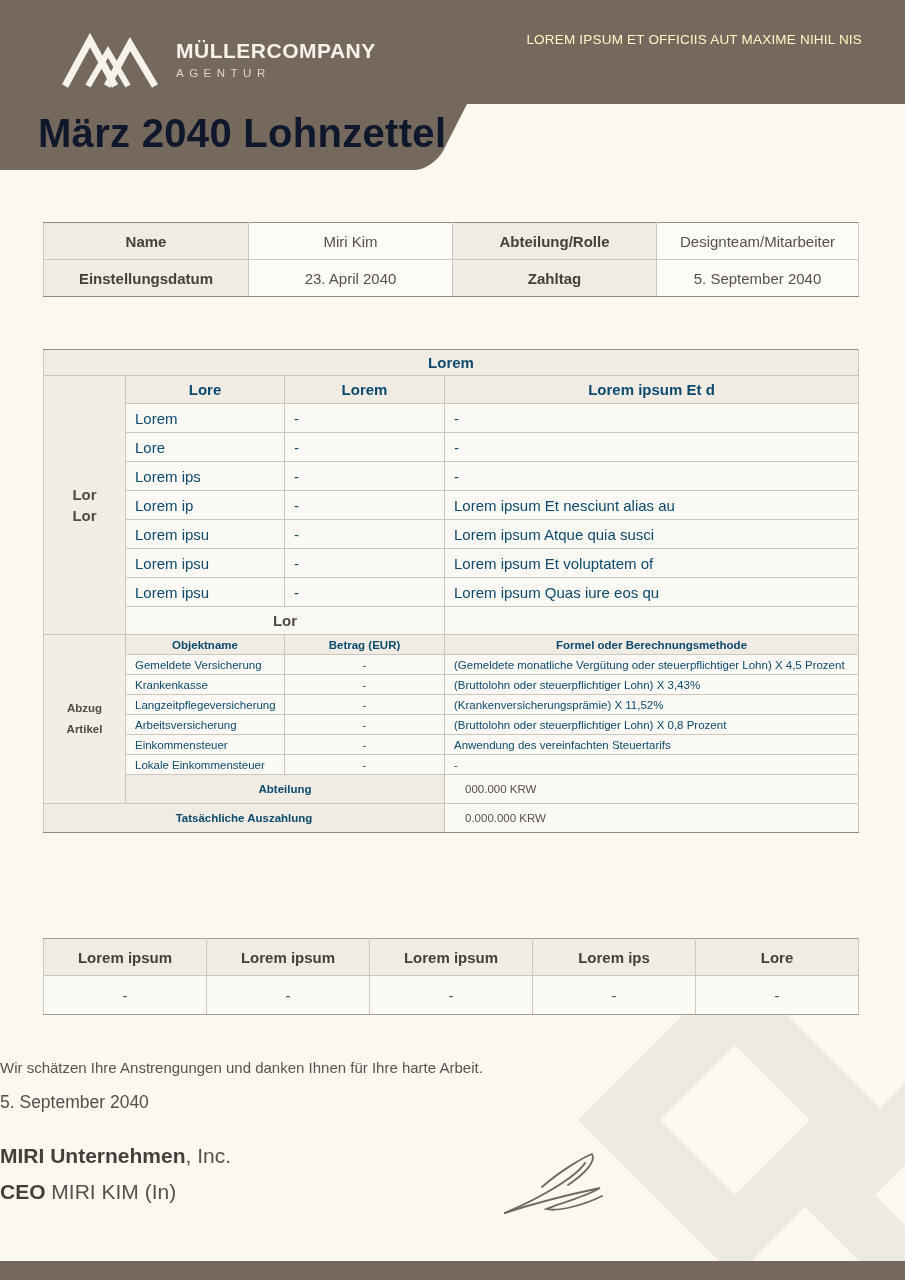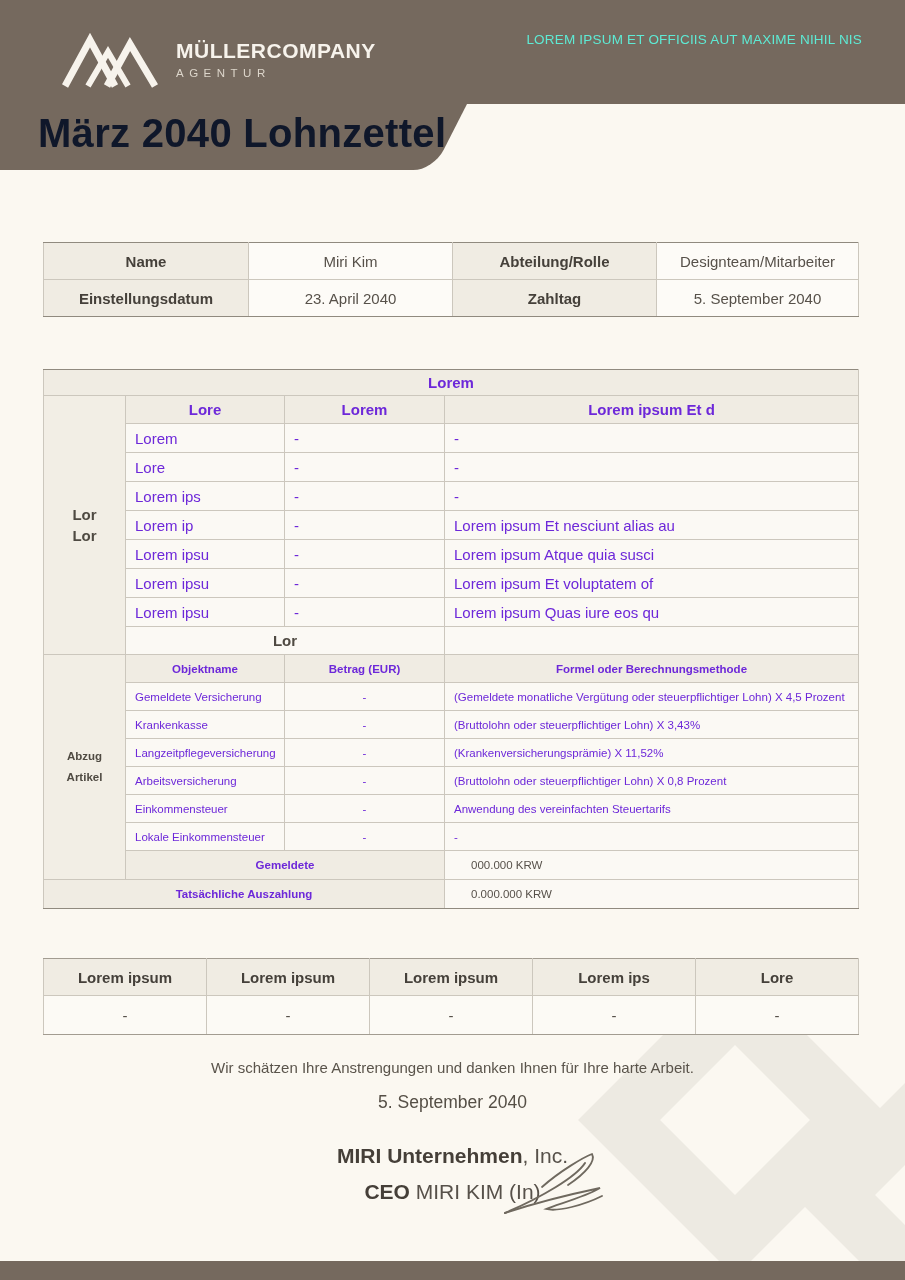--- a/index.html
+++ b/index.html
@@ -9,61 +9,61 @@
     background:#fbf8f1; overflow:hidden;
     font-family:"Liberation Sans", sans-serif;
     color:#474139;
   }
   
   .top-bar { position:absolute; left:0; top:0; width:905px; height:104px; background:#75695e; z-index:3; }
   .logo-wrap { position:absolute; left:62px; top:30px; display:flex; align-items:center; gap:16px; }
   .logo-icon svg { display:block; }
   .logo-text .company { color:#f7f3ec; font-size:21px; font-weight:bold; letter-spacing:0.5px;text-align:center; }
   .logo-text .agentur { color:#ddd6cb; font-size:11.5px; letter-spacing:5.5px; margin-top:4px; }
-  .addr { position:absolute; right:43px; top:28px; text-align:right; color:#5eead4; font-size:13.5px; line-height:23px; letter-spacing:0.2px; }
+  .addr { position:absolute; right:43px; top:28px; text-align:right; color:#fef9c3; font-size:13.5px; line-height:23px; letter-spacing:0.2px; }
   
   .banner-skew {
     position:absolute; left:-34px; top:104px; width:501px; height:66px;
     background:#75695e; transform:skewX(-27deg); transform-origin:0 0;
     border-bottom-right-radius:20px; z-index:2;
   }
   .page-title { position:absolute; left:38px; top:111px; z-index:4; color:#0f172a; font-size:40px; font-weight:bold; letter-spacing:0.3px; }
   
-  table { border-collapse:collapse; table-layout:fixed;margin-top:20px; }
+  table { border-collapse:collapse; table-layout:fixed; }
   td { border:1px solid #ccc7bd; vertical-align:middle; overflow:hidden; white-space:nowrap; }
   .hd { background:#f0ece3; font-weight:bold; color:#45403a; text-align:center; }
   .val { background:#fdfbf7; color:#57514a; text-align:center; }
   
   .info-table { position:absolute; left:43px; top:222px; width:815px; z-index:1; font-size:15px; }
   .info-table td { height:37px; }
   .info-table tr:first-child td { border-top:1px solid #908a7f; }
   .info-table tr:last-child td { border-bottom:1px solid #908a7f; }
   
   .main-table { position:absolute; left:43px; top:349px; width:815px; z-index:1; font-size:15px; }
-  .main-table td { background:#fbf9f4; color:#6d28d9; text-align:left; padding:0 9px; }
+  .main-table td { background:#fbf9f4; color:#0c4a6e; text-align:left; padding:0 9px; }
   .main-table .hd { background:#f0ece3; text-align:center; padding:0 4px; }
   .main-table .side { background:#f2eee5; text-align:center; font-weight:bold; color:#4f4a42; padding:0; }
   .t-title td { height:26px; border-top:1px solid #908a7f; }
   .t-sub td { height:28px; }
   .s1row td { height:29px; }
   .t-lor td { height:28px; }
   .t-lor .lor-span { text-align:center; font-weight:bold; color:#4f4a42; }
   .sec2 { font-size:11.5px; }
-  .sec2 td { height:28px; }
+  .sec2 td { height:20px; }
   .t-total td { height:29px; }
   .t-total .hd, .t-payout .hd { font-size:11.5px; }
-  .t-total .val2, .t-payout .val2 { font-size:11.5px; text-align:left; padding:0 26px; background:#fbf9f4; color:#57514a; }
+  .t-total .val2, .t-payout .val2 { font-size:11.5px; text-align:left; padding:0 20px; background:#fbf9f4; color:#57514a; }
   .t-payout td { height:29px; border-top:1px solid #908a7f; border-bottom:1px solid #908a7f; }
   .side-label div { line-height:21px; }
   
   .sum-table { position:absolute; left:43px; top:938px; width:815px; z-index:1; font-size:15px; }
   .sum-table .hd { height:37px; border-top:1px solid #a29c91; }
   .sum-table .val { height:39px; background:#fcfaf5; border-bottom:1px solid #a29c91; }
   
-  .foot { position:absolute; left:0; width:905px; text-align:center; z-index:1; }
+  .foot { position:absolute; left:0; width:905px; text-align:left; z-index:1; }
   .thanks { top:1059px; font-size:15px; color:#5a544b; }
   .paydate { top:1092px; font-size:17.5px; color:#554f46; }
   .company-line { top:1144px; font-size:21px; color:#57514a; }
   .company-line b, .ceo-line b { color:#453f38;margin-top:28px; }
   .ceo-line { top:1180px; font-size:21px; color:#57514a; }
   .signature { position:absolute; left:480px; top:1135px; z-index:2; }
   
   .wm { position:absolute; border:58px solid #edeae2; transform:rotate(45deg); z-index:0; }
   .wm.a { width:222px; height:222px; left:624px; top:1009px; }
   .wm.b { width:222px; height:222px; left:839px; top:1084px; }
@@ -215,21 +215,21 @@
       <td>Einkommensteuer</td>
       <td style="text-align:center">-</td>
       <td>Anwendung des vereinfachten Steuertarifs</td>
     </tr>
     <tr class="sec2">
       <td>Lokale Einkommensteuer</td>
       <td style="text-align:center">-</td>
       <td>-</td>
     </tr>
     <tr class="t-total">
-      <td class="hd" colspan="2">Gemeldete</td>
+      <td class="hd" colspan="2">Abteilung</td>
       <td class="val2">000.000 KRW</td>
     </tr>
     <tr class="t-payout">
       <td class="hd" colspan="3">Tatsächliche Auszahlung</td>
       <td class="val2">0.000.000 KRW</td>
     </tr>
   </tbody>
     </table>
 
   <table class="sum-table">

